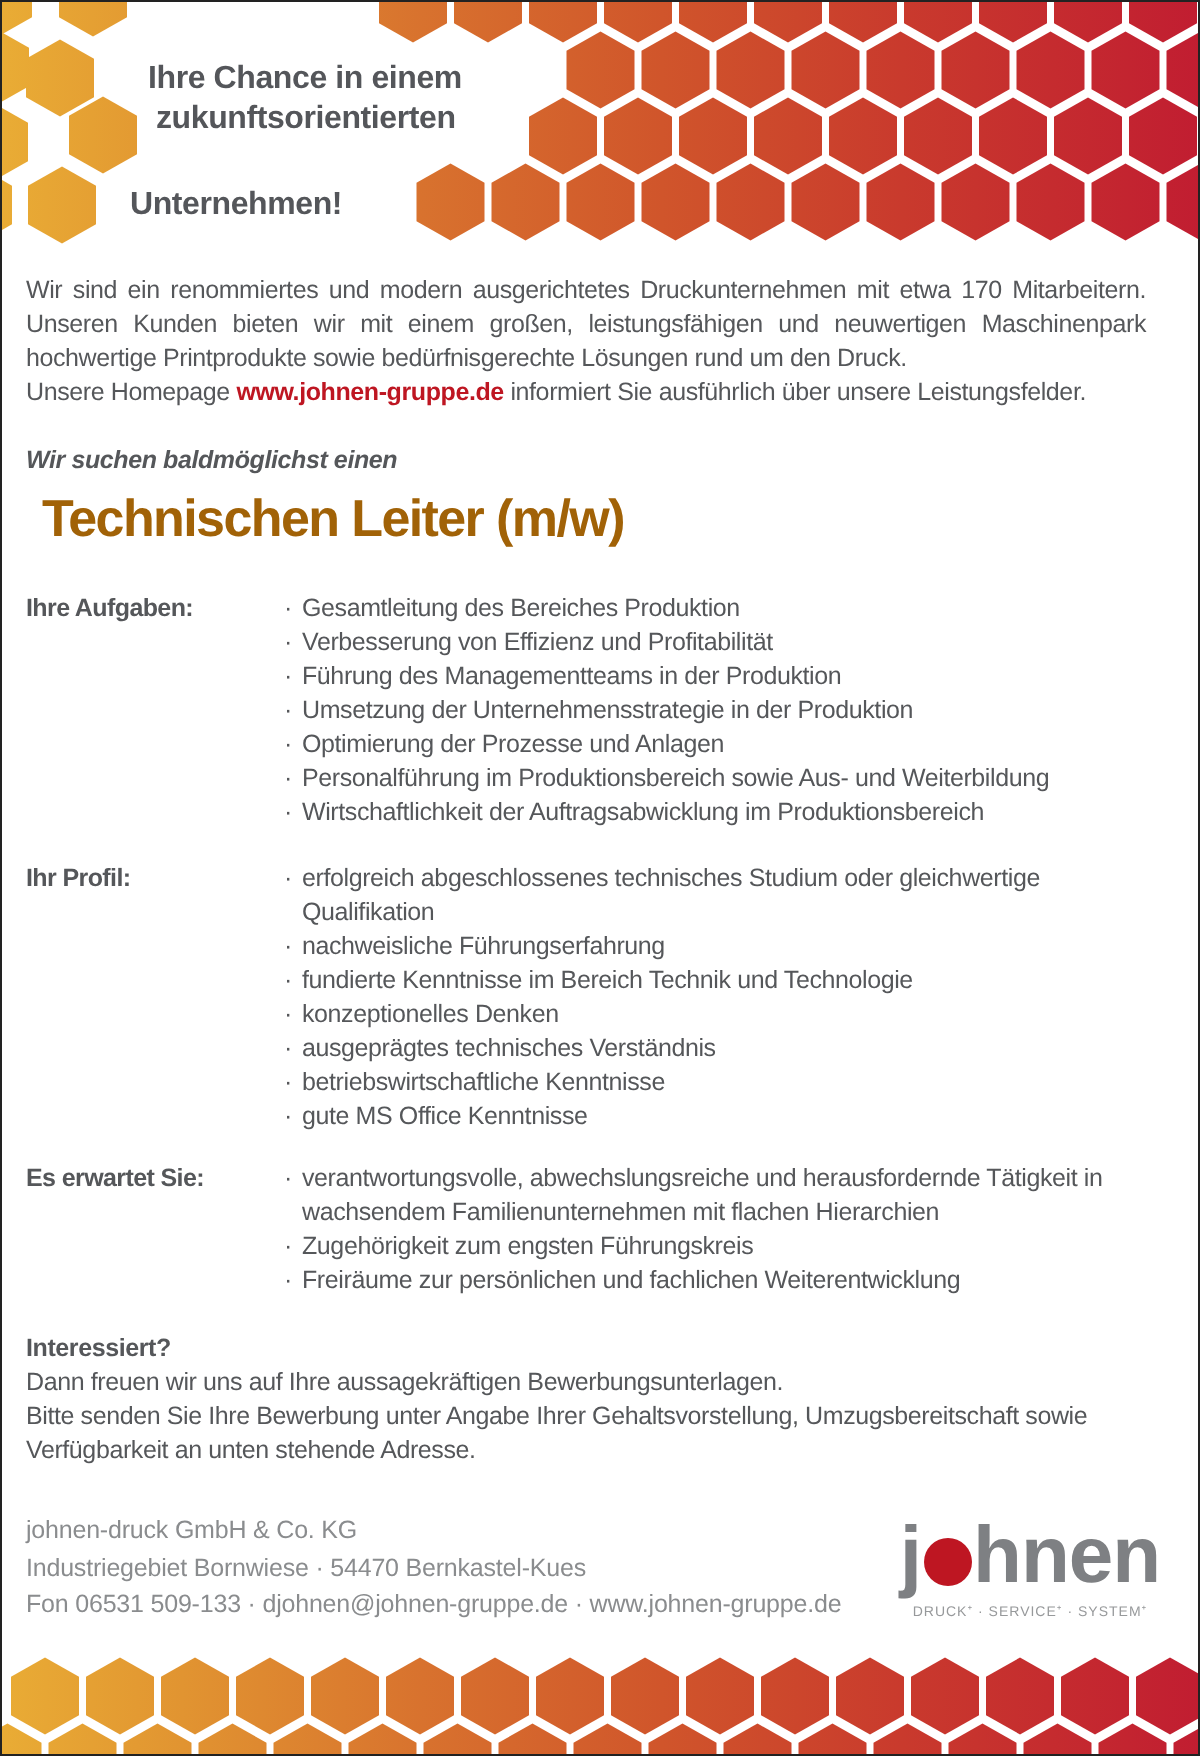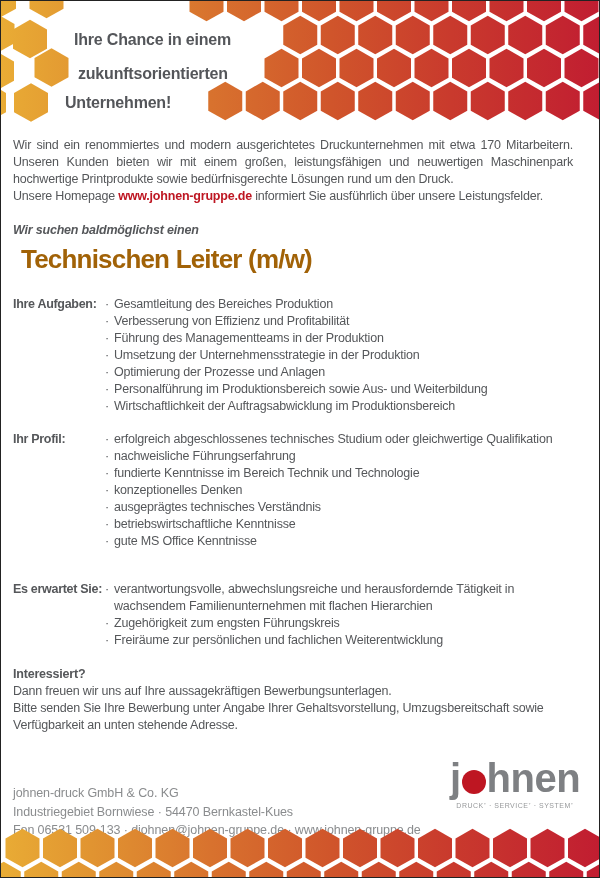--- a/index.html
+++ b/index.html
@@ -12,52 +12,52 @@
   }
   svg.honey { position:absolute; left:0; display:block; }
   #honey-top { top:0; }
   #honey-bottom { top:820px; }
 
   .hdr-line {
     position:absolute; font-size:16px; font-weight:bold; color:#54565a;
     letter-spacing:-0.2px; white-space:nowrap;
   }
   .hdr-1 { top:30px; left:73px; }
-  .hdr-2 { top:64px; left:77px; }
+  .hdr-2 { top:50px; left:77px; }
   .hdr-3 { top:93px; left:64px; }
 
   .blk { position:absolute; left:12px; width:560px; font-size:12.5px;
          line-height:17px; letter-spacing:-0.2px; }
 
   .intro { top:136px; }
   .intro .para { margin:0; text-align:justify; }
   .red-link { color:#be1622; font-weight:bold; text-decoration:none; }
 
   .vacancy { top:221px; font-weight:bold;font-style:italic; }
 
   .job-title {
     position:absolute; left:20px; top:243px; margin:0;
     font-size:26px; line-height:30px; font-weight:bold;
     letter-spacing:-0.8px; color:#a16207; white-space:nowrap;
   }
 
-  .section { display:flex; }
+  .section { display:flex;gap:37px; }
   .sec-aufgaben { top:295px; }
   .sec-profil   { top:430px; }
   .sec-erwartet { top:580px; }
   .sec-label { width:92px; flex-shrink:0; font-weight:bold; letter-spacing:-0.3px; }
   .section ul { margin:0; padding:0; list-style:none; flex:1; }
   .section li { padding-left:9px; }
   .section li::before { content:"·"; display:inline-block; width:9px; margin-left:-9px; }
 
   .closing { top:665px; }
   .closing .c-head { font-weight:bold; }
   .closing p { margin:0; }
 
-  .footer-address { top:755px; width:430px; color:#8a8c8e; line-height:18.5px; letter-spacing:-0.1px;margin-top:28px; }
+  .footer-address { top:755px; width:430px; color:#8a8c8e; line-height:18.5px; letter-spacing:-0.1px; }
 
   .logo { position:absolute; top:757px; right:14px; width:140px; text-align:center; }
   .logo-word {
     font-size:40px; line-height:40px; font-weight:bold; color:#7e8083;
     letter-spacing:-0.5px; white-space:nowrap;text-align:center;
   }
   .logo-o {
     display:inline-block; width:24px; height:24px; border-radius:50%;
     background:#be1622; vertical-align:-2px; margin:0 1px;
   }

